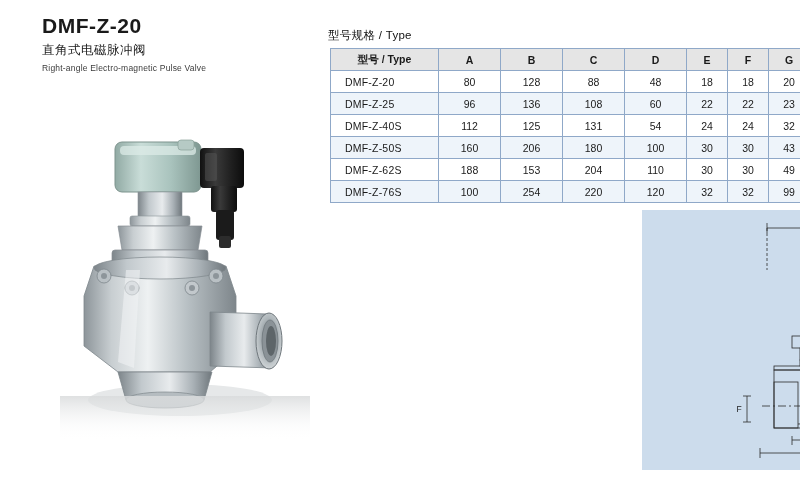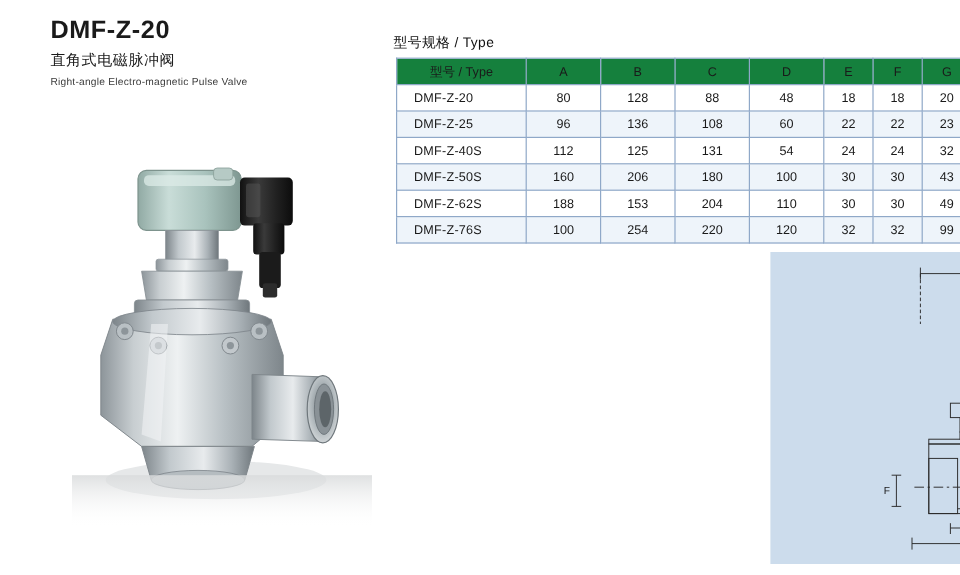--- a/index.html
+++ b/index.html
@@ -77,22 +77,22 @@
   }
   table.spec th, table.spec td {
     border: 1px solid #8fa8c8;
     height: 22px;
     text-align: center;
     font-size: 10.5px;
     color: #1a1a1a;
     padding: 0;
   }
   table.spec thead th {
-    background: #15803d;
-    font-weight: normal;
+    background: #e5e5e5;
+    font-weight: bold;
     font-size: 10.5px;
   }
   table.spec tbody td:first-child {
     text-align: left;
     padding-left: 14px;
     letter-spacing: 0.2px;
   }
   table.spec tbody tr:nth-child(odd) { background: #ffffff; }
   table.spec tbody tr:nth-child(even) { background: #eef4fa; }
 

